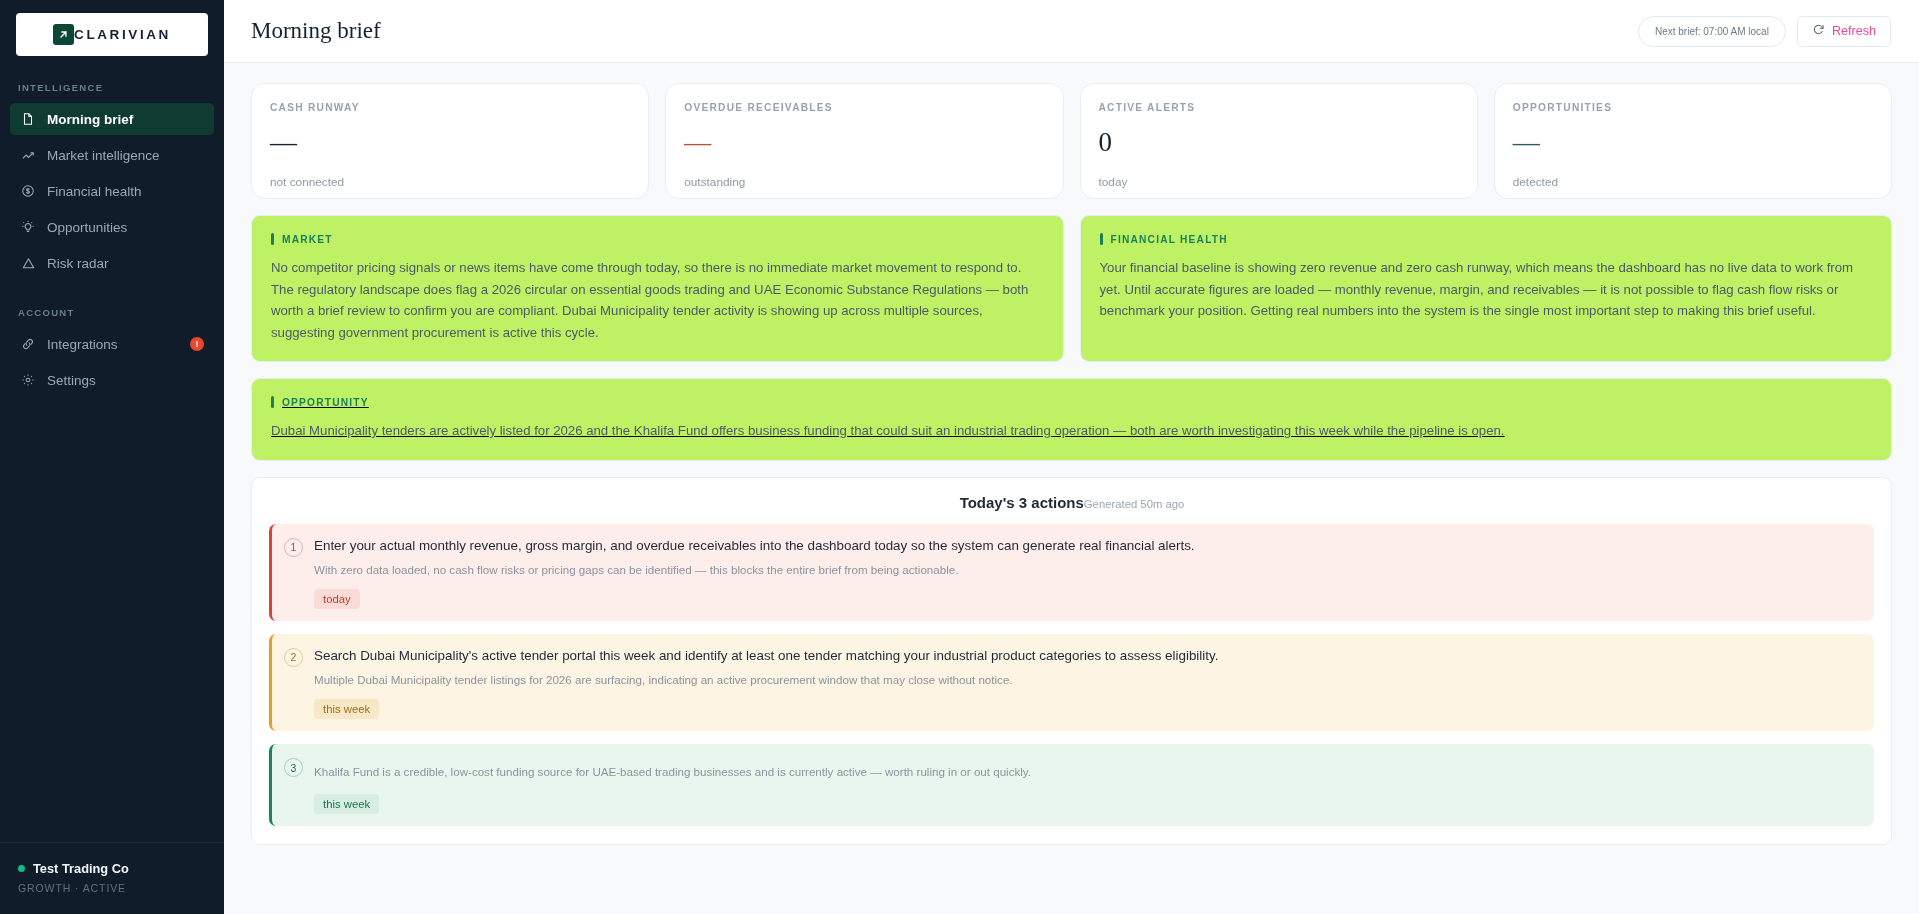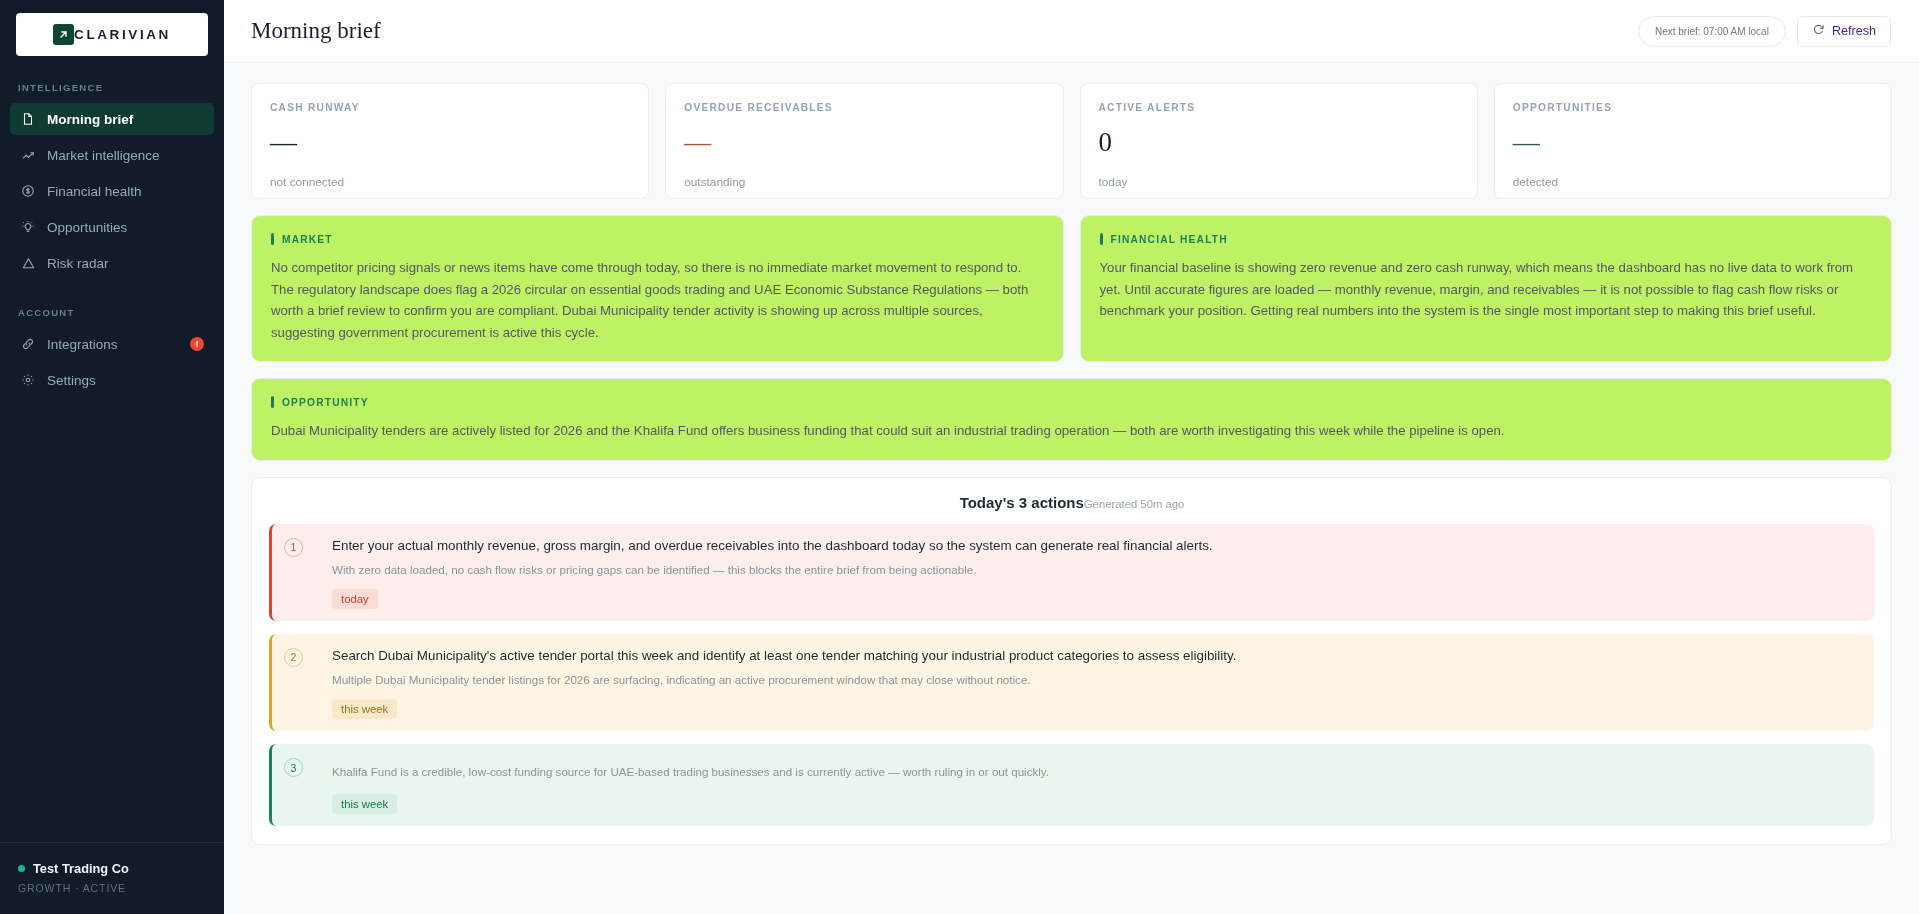--- a/index.html
+++ b/index.html
@@ -83,49 +83,49 @@
   .pill {
     border: 1px solid #e3e9ef; border-radius: 999px;
     height: 31px; padding: 0 16px;
     display: flex; align-items: center;
     font-size: 10px; color: #6c7a88; background:#fff; cursor: pointer;
   }
   .btn-refresh {
     border: 1px solid #e3e9ef; border-radius: 6px;
     height: 31px; padding: 0 14px;
     display: flex; align-items: center; gap: 7px;
-    font-size: 12.6px; color:#4c1d95; background:#fff; cursor: pointer;
+    font-size: 12.6px; color:#ec4899; background:#fff; cursor: pointer;
   }
 
   .content { padding: 20px 27px 0 27px; overflow: hidden; }
 
   
   .kpi-row { display: grid; grid-template-columns: repeat(4, 1fr); gap: 16px; }
   .kpi-card {
-    background:#fff; border:1px solid #e9eef3; border-radius: 8px;
+    background:#fff; border:1px solid #e9eef3; border-radius: 14px;
     padding: 18px 18px 0 18px; height: 116px;
   }
   .kpi-label { font-size: 10.2px; letter-spacing: 1.25px; color:#96a3b0; font-weight: 600; }
   .kpi-value {
     font-family: "Liberation Serif", serif;
     font-size: 27px; line-height: 1; margin-top: 16px; color:#16222f; font-weight: 400;
   }
   .kpi-sub { font-size: 11.8px; color:#8d9aa7; margin-top: 19px; }
 
   
   .panel-row { display: grid; grid-template-columns: 1fr 1fr; gap: 16px; margin-top: 16px; }
   .panel {
     background:#bef264; border:1px solid #e9eef3; border-radius: 9px;
     padding: 17px 19px 18px 19px;
   }
   .panel-head { display:flex; align-items:center; gap:8px; }
   .panel-bar { width: 3px; height: 12px; background:#1a7f5a; border-radius: 2px; }
   .panel-title { font-size: 10.2px; letter-spacing: 1.2px; font-weight: 700; color:#1a7f5a; }
   .panel-body { margin-top: 12px; font-size: 13.2px; line-height: 1.63; color:#4d5a68; }
-  .panel-wide { margin-top: 16px; }
+  .panel-wide { margin-top: 16px; text-decoration: underline; }
 
   
   .actions-card {
     background:#fff; border:1px solid #e9eef3; border-radius: 9px;
     margin-top: 16px; padding: 16px 17px 18px 17px;
   }
   .actions-head { display:flex; align-items:baseline; justify-content:center; padding: 0 2px 0 3px; }
   .actions-title { font-size: 15px; color:#1e2a37; font-weight: 600; }
   .actions-meta { font-size: 11.3px; color:#9aa6b2; }
   .action {
@@ -139,21 +139,21 @@
   .action.a3 { background:#e9f6ee; border-left-color:#17855e; }
   .action-num {
     width: 19px; height: 19px; border-radius: 50%;
     border: 1px solid rgba(0,0,0,0.18);
     display:flex; align-items:center; justify-content:center;
     font-size: 10.5px; margin-top: 1px; flex: 0 0 19px;
   }
   .a1 .action-num { color:#b8452f; border-color:#e2b4a9; }
   .a2 .action-num { color:#a9741a; border-color:#e4cb9b; }
   .a3 .action-num { color:#16784f; border-color:#a9cfbb; }
-  .action-body { flex:1;margin-left:18px; }
+  .action-body { flex:1; }
   .action-title { font-size: 13.4px; color:#1e2a37; line-height: 1.35; }
   .action-desc { font-size: 11.6px; color:#8a949f; margin-top: 7px; line-height: 1.4; }
   .action-chip {
     display: inline-block; margin-top: 11px;
     border-radius: 4px; font-size: 11.3px; padding: 4px 9px;
   }
   .a1 .action-chip { background:#fadbd6; color:#b8452f; }
   .a2 .action-chip { background:#f8e8c7; color:#9d7016; }
   .a3 .action-chip { background:#d8eee2; color:#16784f; }
   .a3 .action-chip { margin-top: 14px; }

